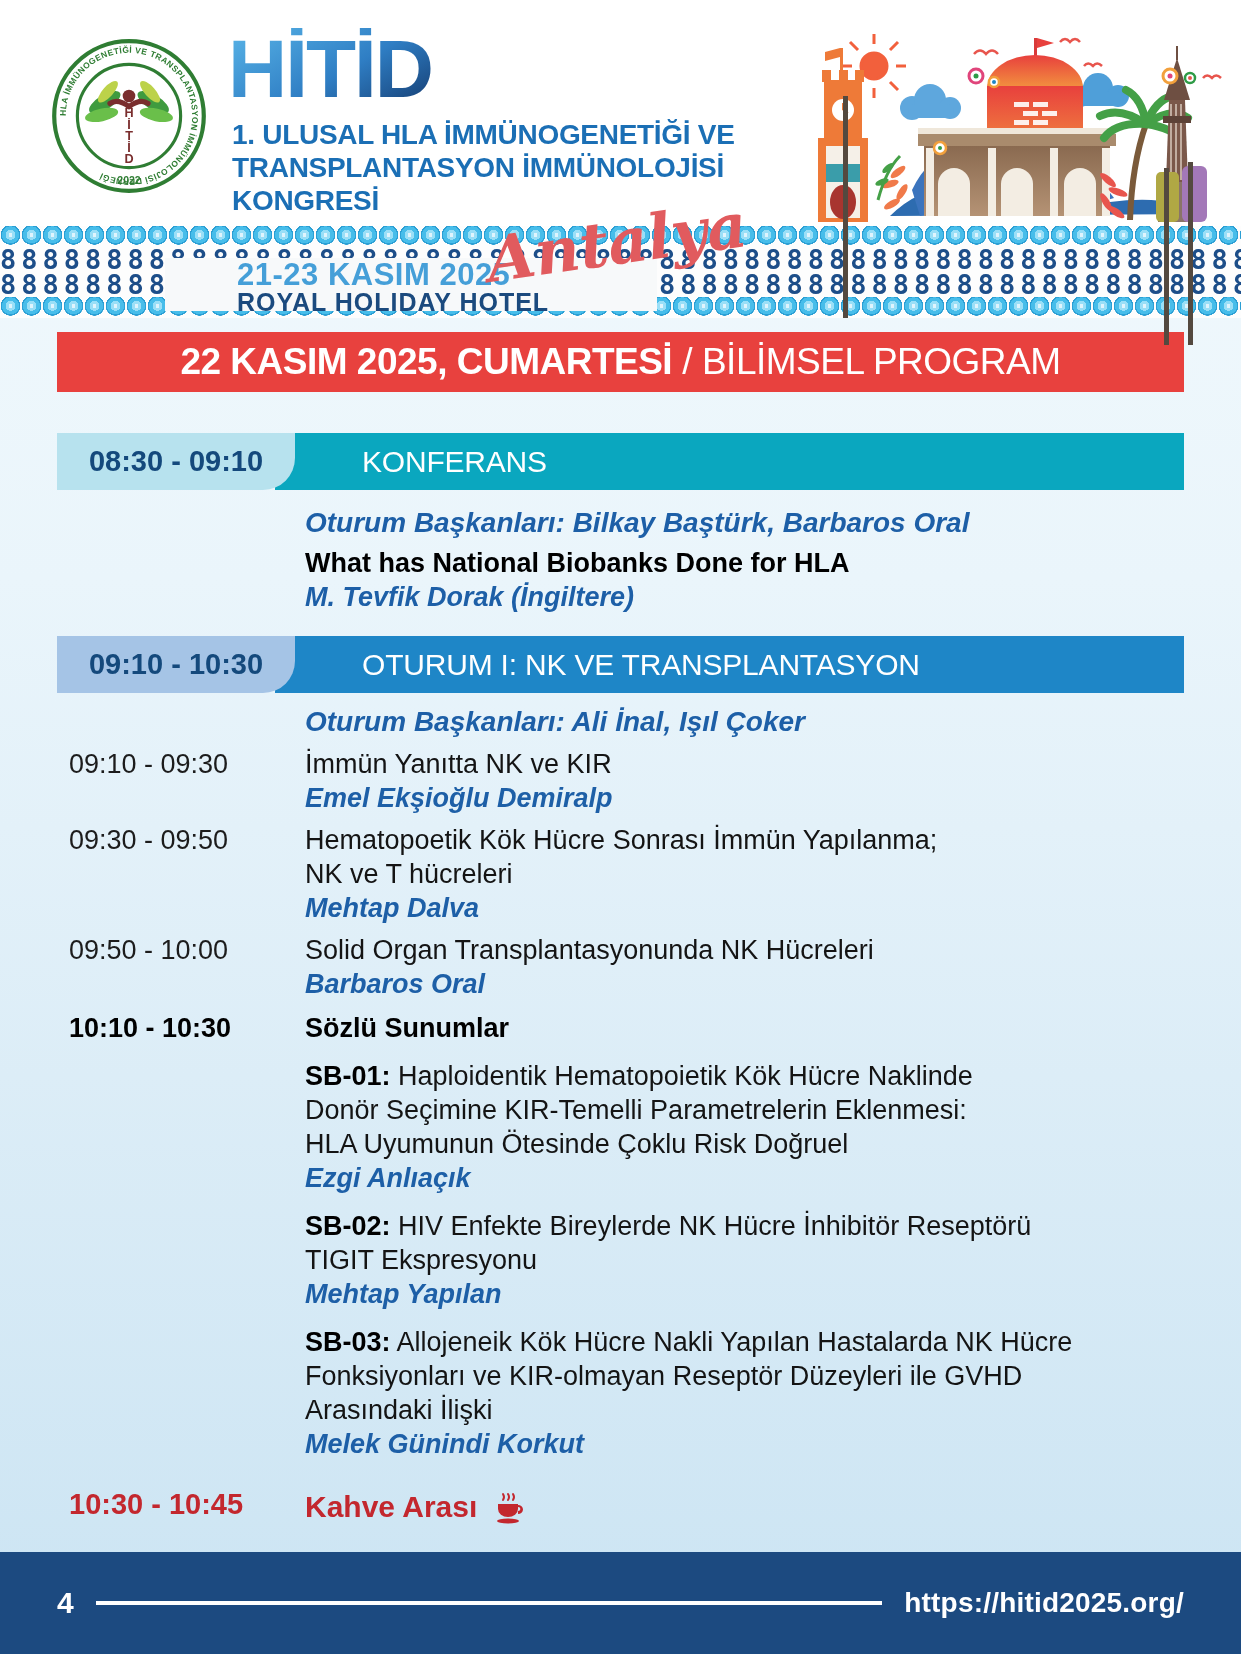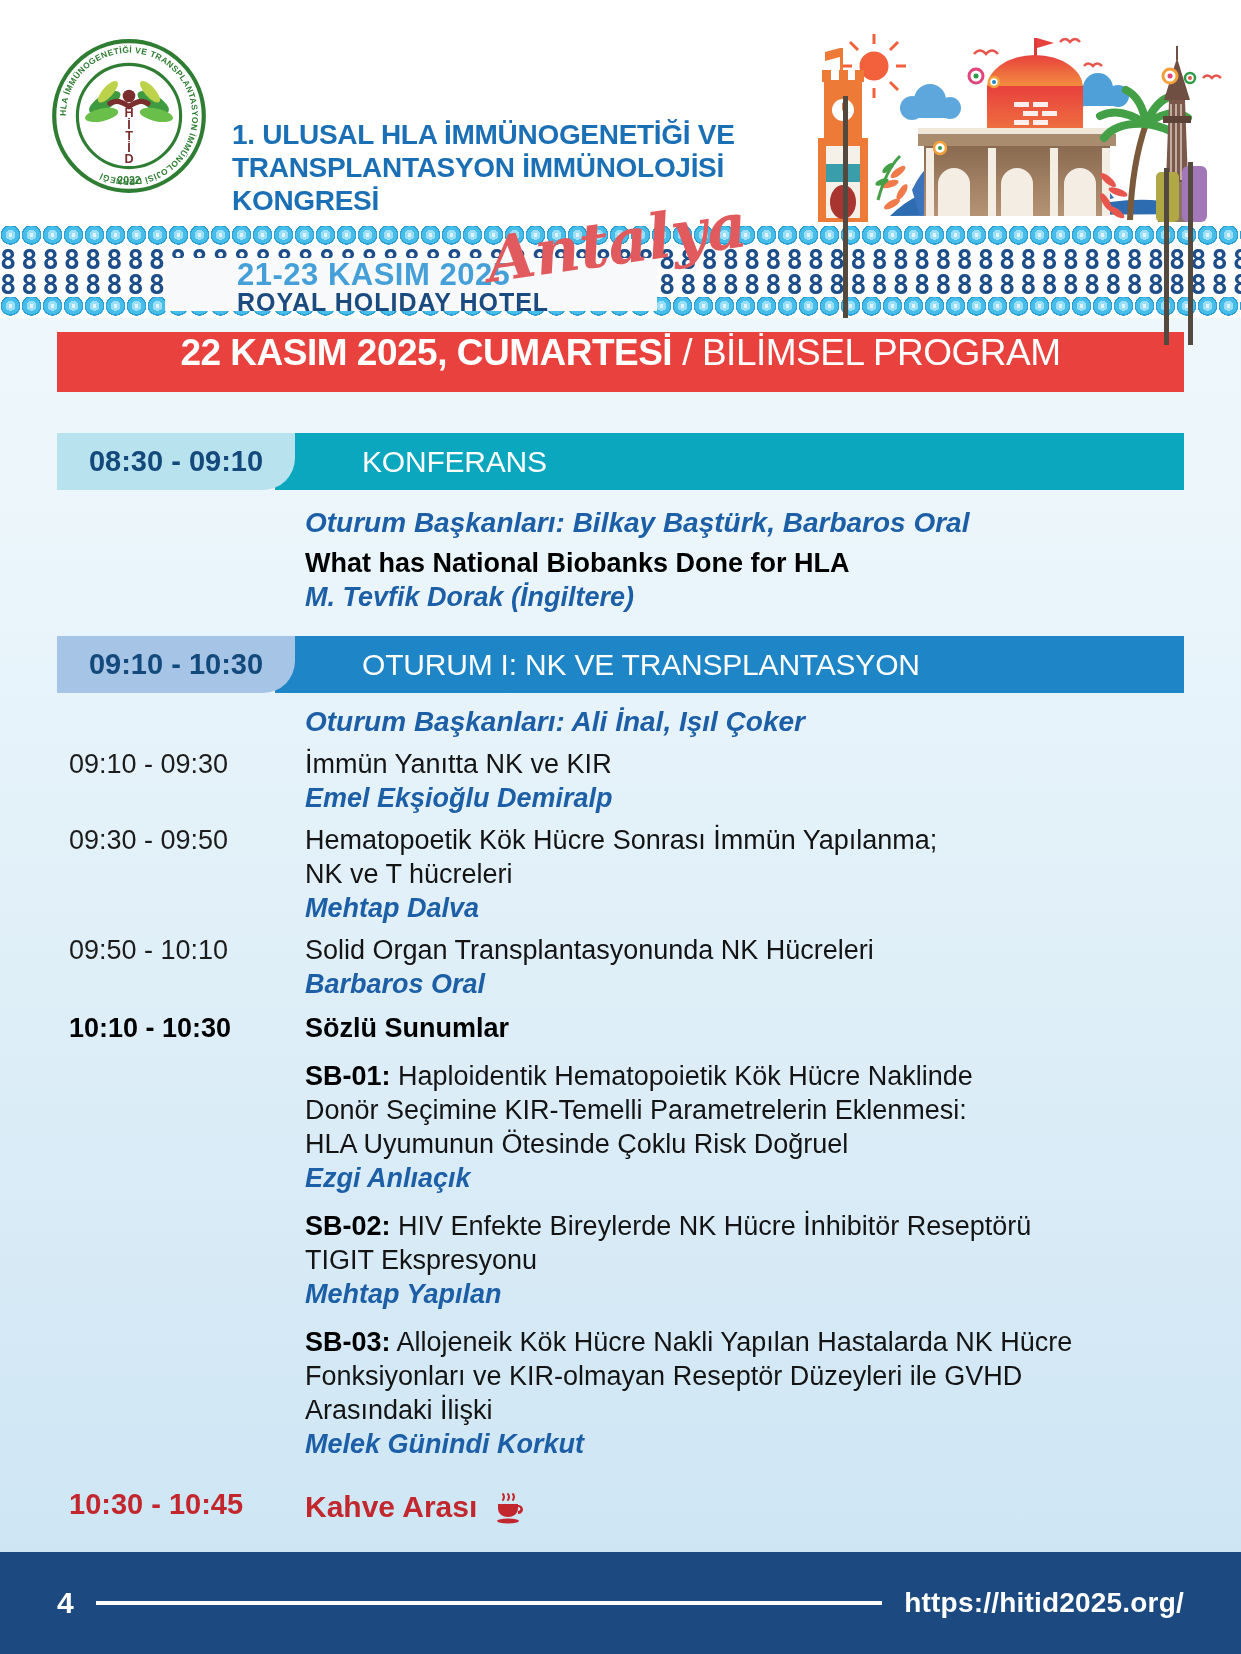--- a/index.html
+++ b/index.html
@@ -36,21 +36,21 @@
     position:absolute; left:486px; top:-14px; color:#e15b5e; font-family:"DejaVu Serif",serif;
     font-style:italic; font-weight:bold; font-size:62px; transform:rotate(-8deg); z-index:3; line-height:1;
   }
   .pole{ position:absolute; background:#54493f; width:5px; z-index:4; }
   .pole.p1{ left:843px; top:96px; height:222px; }
   .pole.p2{ left:1164px; top:168px; height:177px; }
   .pole.p3{ left:1188px; top:162px; height:183px; }
   
   .day-banner{
     margin:332px 57px 0; height:60px; background:#e8413e; color:#fff;
-    display:flex; justify-content:center; font-size:37px; letter-spacing:-0.5px;
+    display:flex; align-items:center; justify-content:center; font-size:37px; letter-spacing:-0.5px;
   }
   .day-banner .b1{ font-weight:bold; }
   .day-banner .sep{ margin:0 10px; font-weight:normal; }
   .day-banner .b2{ font-weight:normal; }
   
   .session-row{ position:relative; height:57px; margin:0 57px; }
   .session-row .session-bar{
     position:absolute; left:218px; right:0; top:0; bottom:0;
     display:flex; align-items:center; padding-left:87px; color:#fff; font-weight:normal; font-size:30px; letter-spacing:-0.2px;
   }
@@ -111,20 +111,21 @@
       </g>
 
       <g>
         <circle cx="75" cy="56" r="6" fill="#7a2e2e"></circle>
         <path d="M75 66 Q64 58 57 63" stroke="#7a2e2e" stroke-width="5" fill="none" stroke-linecap="round"></path>
         <path d="M75 66 Q86 58 93 63" stroke="#7a2e2e" stroke-width="5" fill="none" stroke-linecap="round"></path>
         <text x="75" y="76" text-anchor="middle" font-size="12" font-weight="bold" fill="#7a2e2e"><tspan x="75" dy="0">H</tspan><tspan x="75" dy="11">İ</tspan><tspan x="75" dy="11">T</tspan><tspan x="75" dy="11">İ</tspan><tspan x="75" dy="11">D</tspan></text>
       </g>
     </svg>
 
+    <div class="wordmark">HİTİD</div>
     <div class="subtitle">
       <div>1. ULUSAL HLA İMMÜNOGENETİĞİ VE</div>
       <div>TRANSPLANTASYON İMMÜNOLOJİSİ</div>
       <div>KONGRESİ</div>
     </div>
 
     <svg class="skyline-svg" width="470" height="206" viewBox="0 0 470 206">
       <defs>
         <linearGradient id="gTower" x1="0" y1="0" x2="0" y2="1">
           <stop offset="0" stop-color="#e8403d"></stop>
@@ -335,21 +336,21 @@
   <div class="row mt8">
     <div class="time">09:30 - 09:50</div>
     <div>
       <div class="title-line">Hematopoetik Kök Hücre Sonrası İmmün Yapılanma;</div>
       <div class="title-line">NK ve T hücreleri</div>
       <div class="speaker">Mehtap Dalva</div>
     </div>
   </div>
 
   <div class="row mt8">
-    <div class="time">09:50 - 10:10</div>
+    <div class="time">09:50 - 10:00</div>
     <div>
       <div class="title-line">Solid Organ Transplantasyonunda NK Hücreleri</div>
       <div class="speaker">Barbaros Oral</div>
     </div>
   </div>
 
   <div class="row mt10">
     <div class="time bold">10:10 - 10:30</div>
     <div class="title-line bold">Sözlü Sunumlar</div>
   </div>

